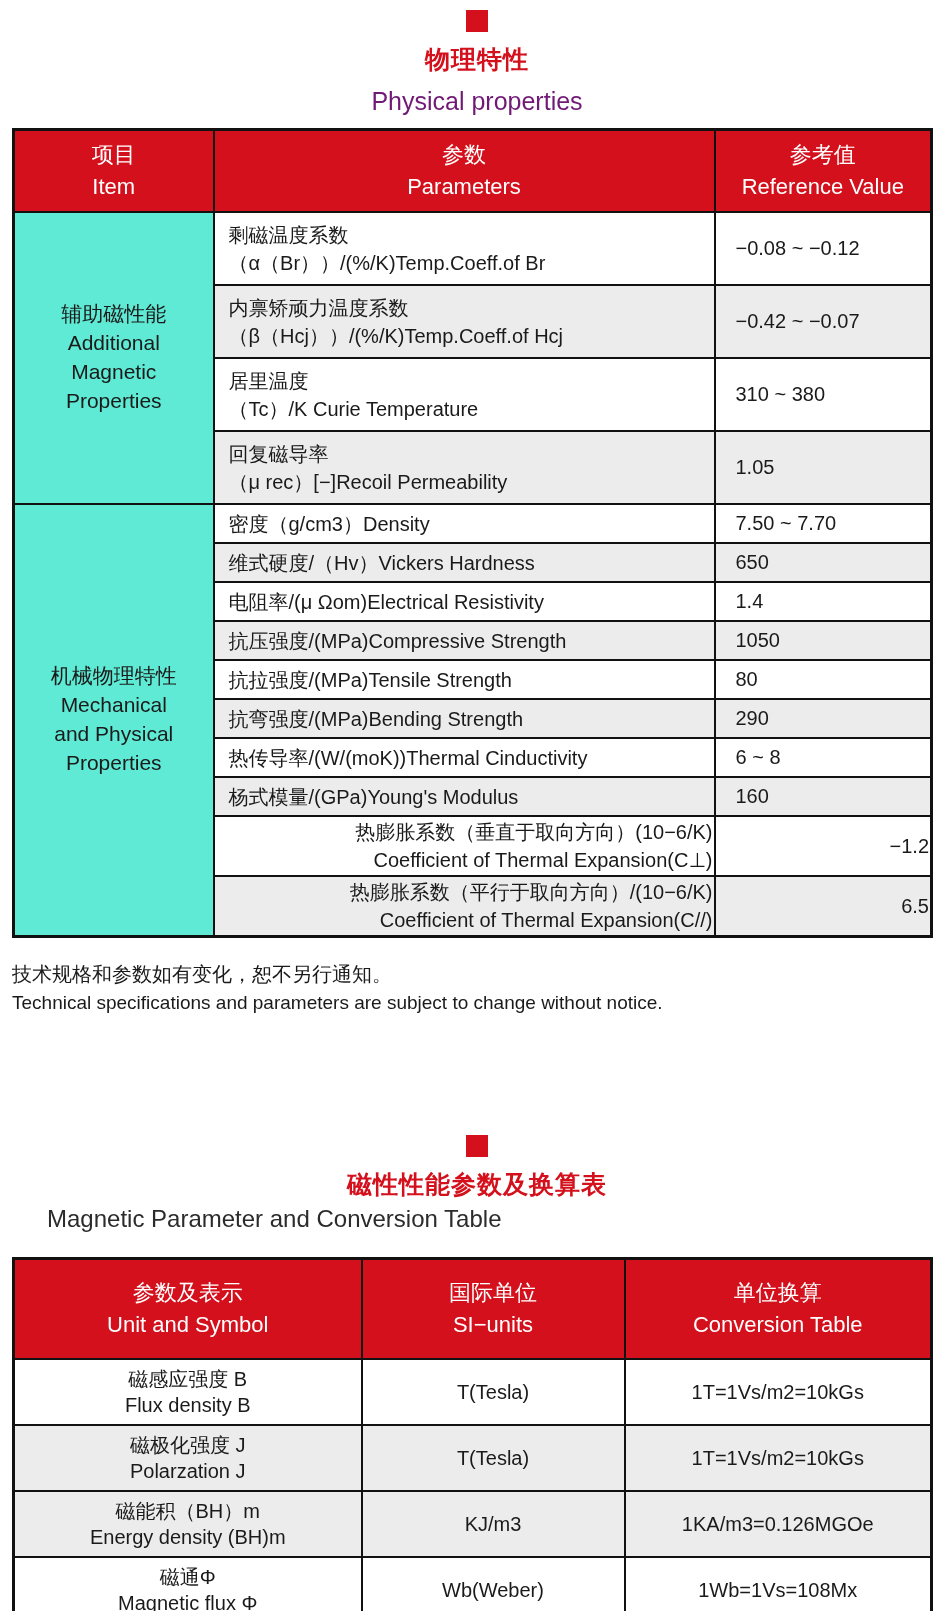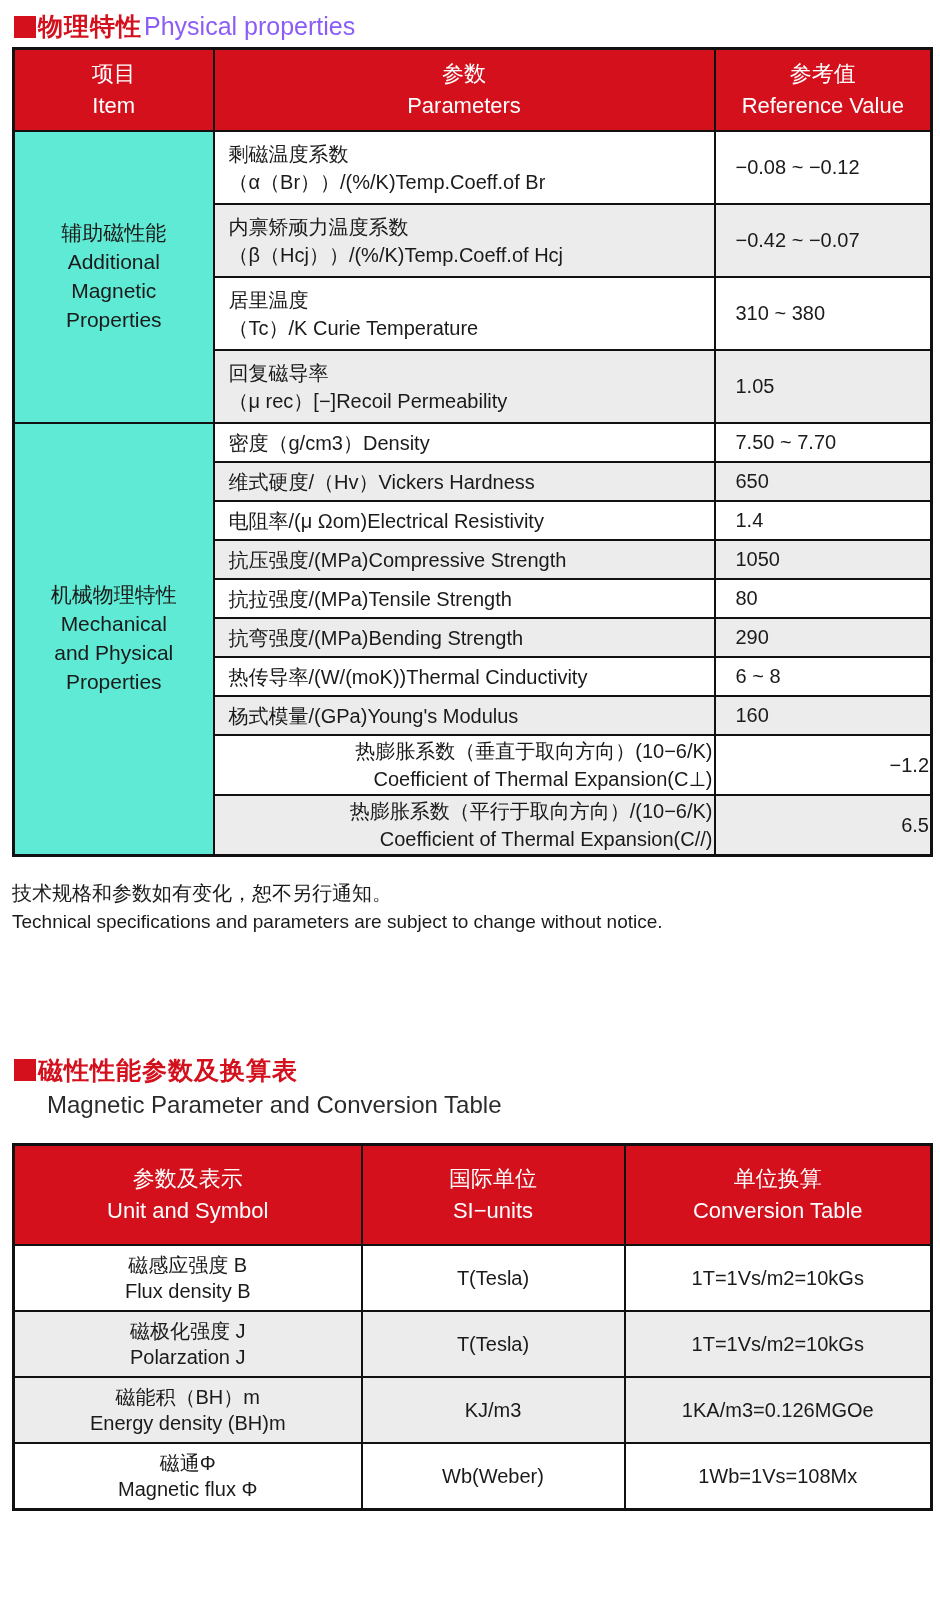--- a/index.html
+++ b/index.html
@@ -2,28 +2,28 @@
 <html><head>
 <meta charset="utf-8">
 <style>
   html,body{margin:0;padding:0;background:#fff;}
   body{
     width:940px;height:1611px;
     font-family:"Liberation Sans","DejaVu Sans",sans-serif;
     color:#1a1a1a;
     position:relative;
   }
-  .sec-header{display:flex;align-items:center;gap:2px;margin:10px 0 0 14px;}
+  .sec-header{display:flex;align-items:center;gap:11px;margin:10px 0 0 14px;flex-direction:column;}
   .bullet{width:22px;height:22px;background:#d3101c;flex:0 0 auto;}
   .sec-zh{color:#d3101c;font-size:25px;font-weight:bold;letter-spacing:1px;}
-  .sec-en{color:#8b5cf6;font-size:25px;}
+  .sec-en{color:#701a75;font-size:25px;}
   .sec-en2{color:#2b2b2b;font-size:24px;margin:4px 0 0 47px;}
 
   table{border-collapse:collapse;table-layout:fixed;margin-left:12px;}
-  .t1{width:918px;margin-top:4px;border:3px solid #111;}
+  .t1{width:918px;margin-top:12px;border:3px solid #111;}
   .t2{width:918px;margin-top:24px;border:3px solid #111;}
   th,td{border:2px solid #111;}
 
   thead th{
     background:#d3101c;color:#fff;font-weight:normal;
     font-size:22px;line-height:1.45;text-align:center;vertical-align:middle;
   }
   .t1 thead th{height:78px;}
   .t2 thead th{height:96px;}
 

